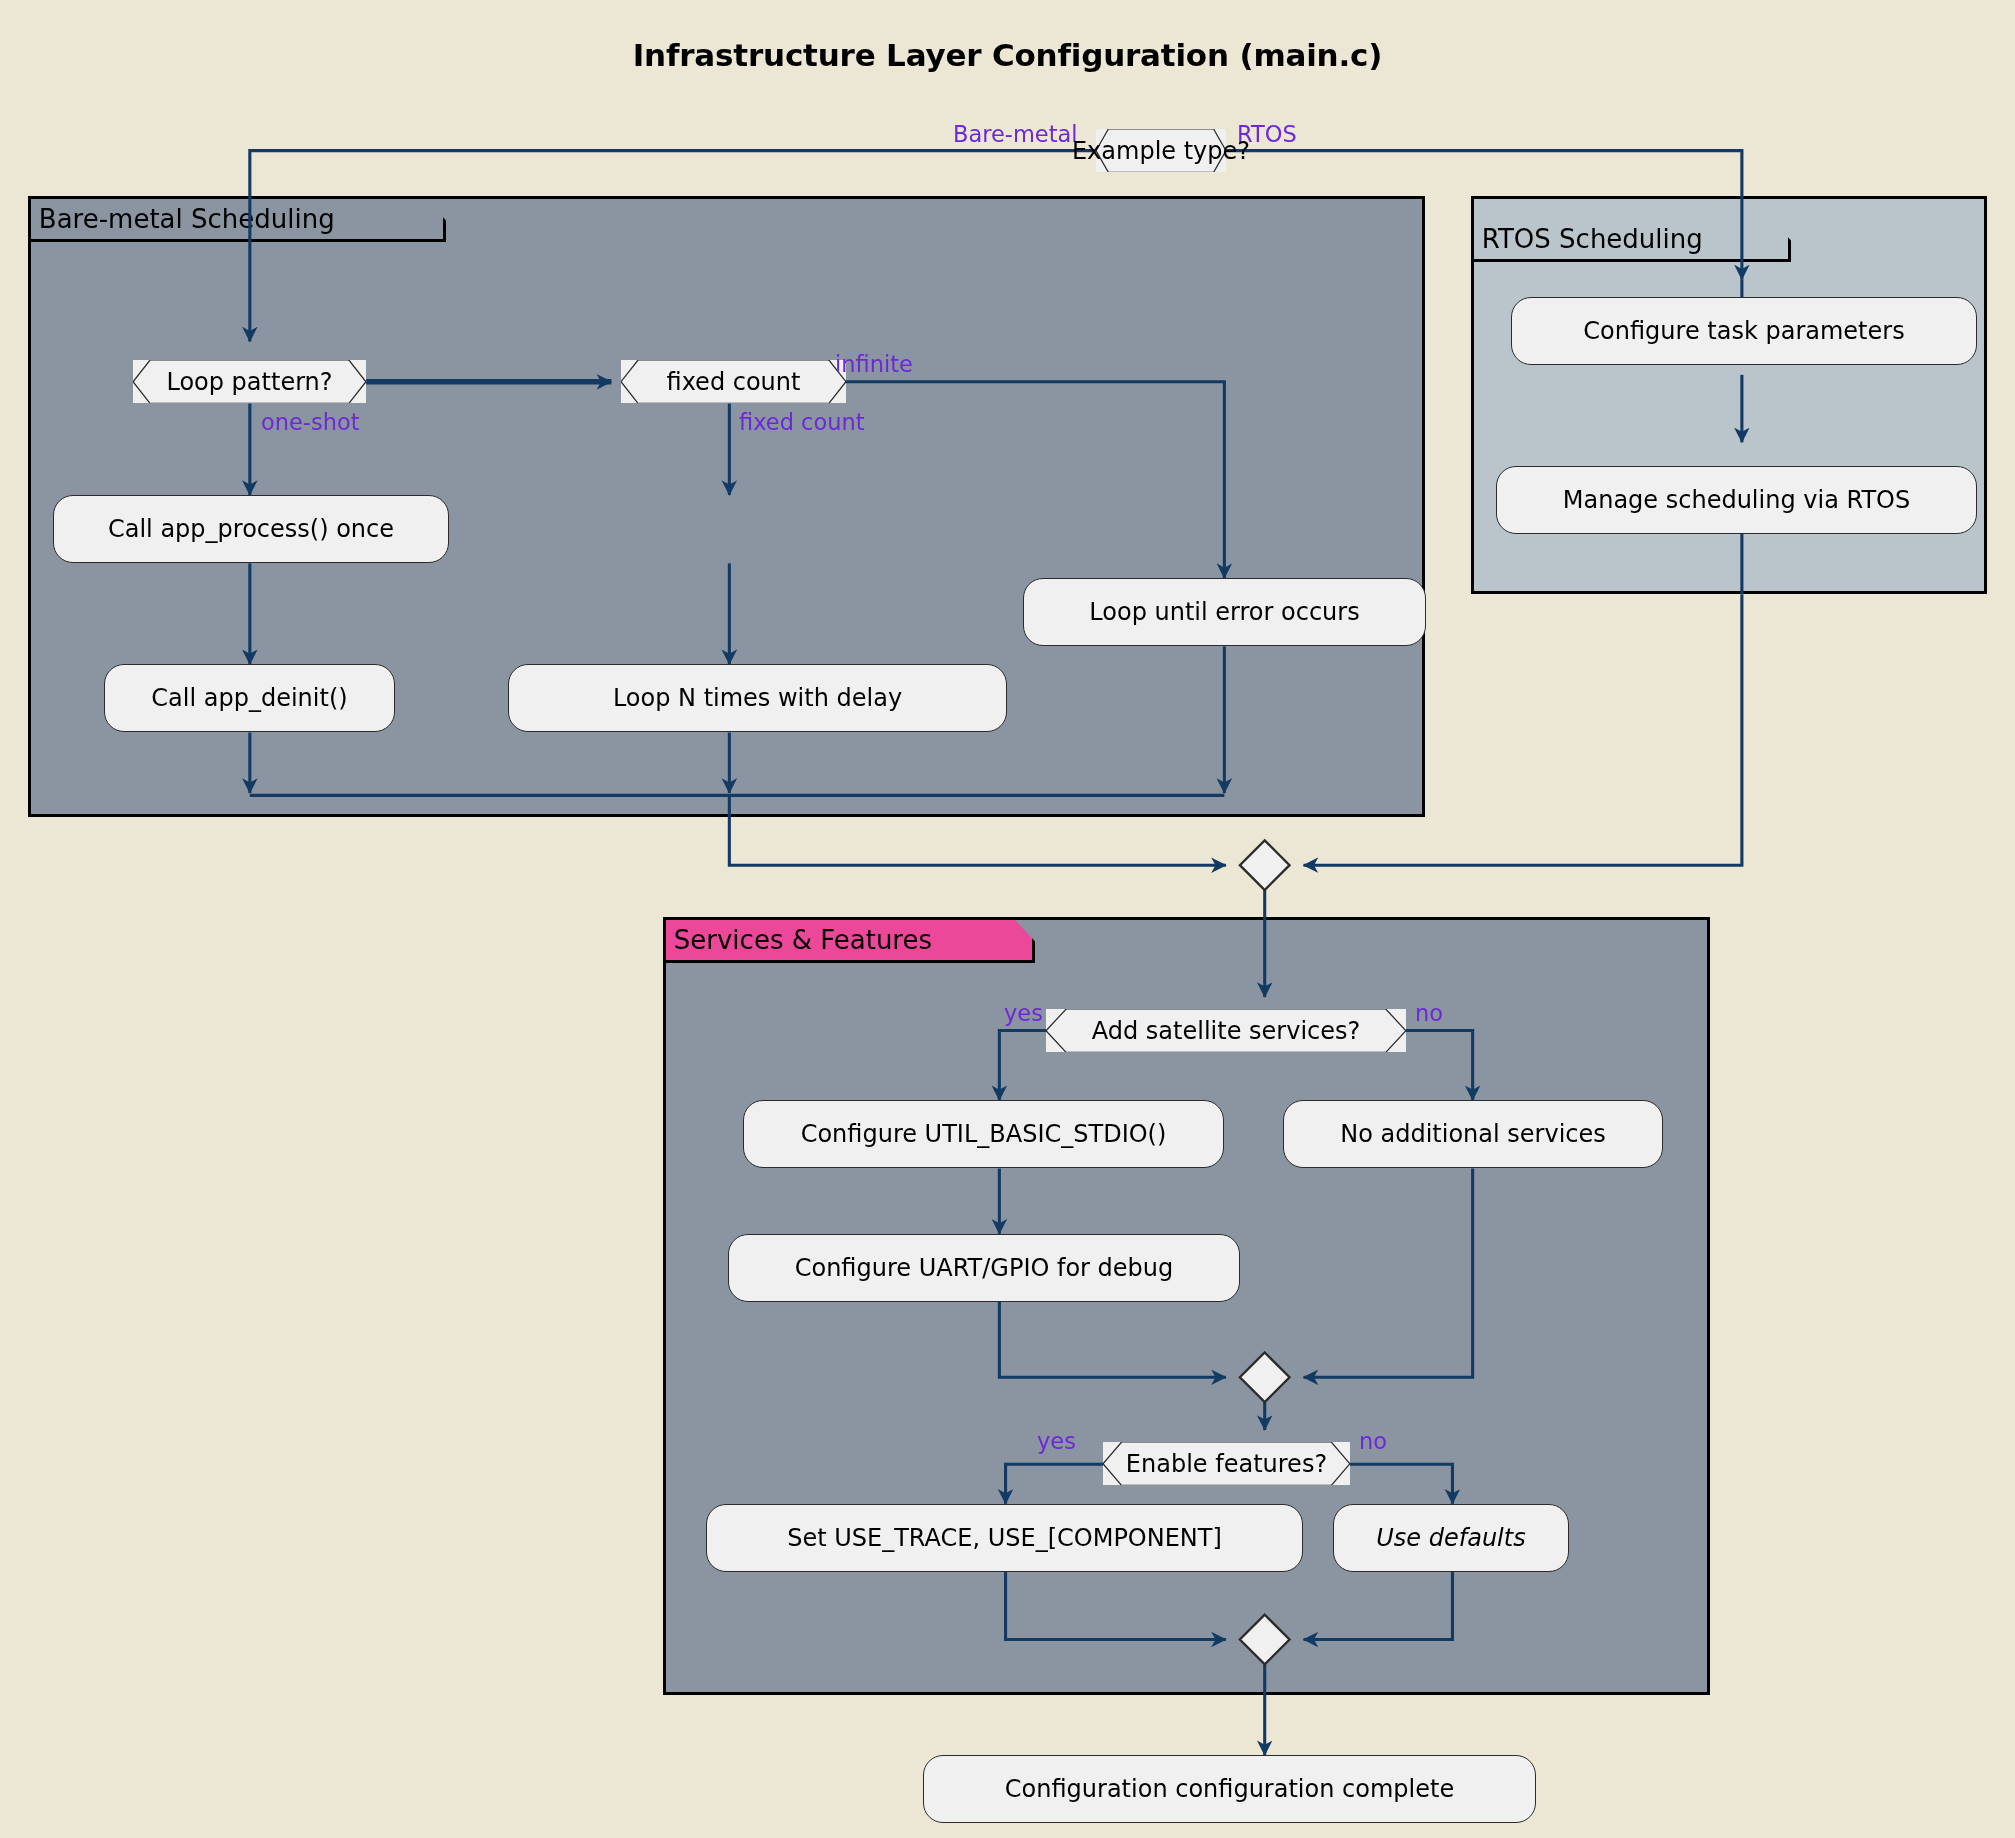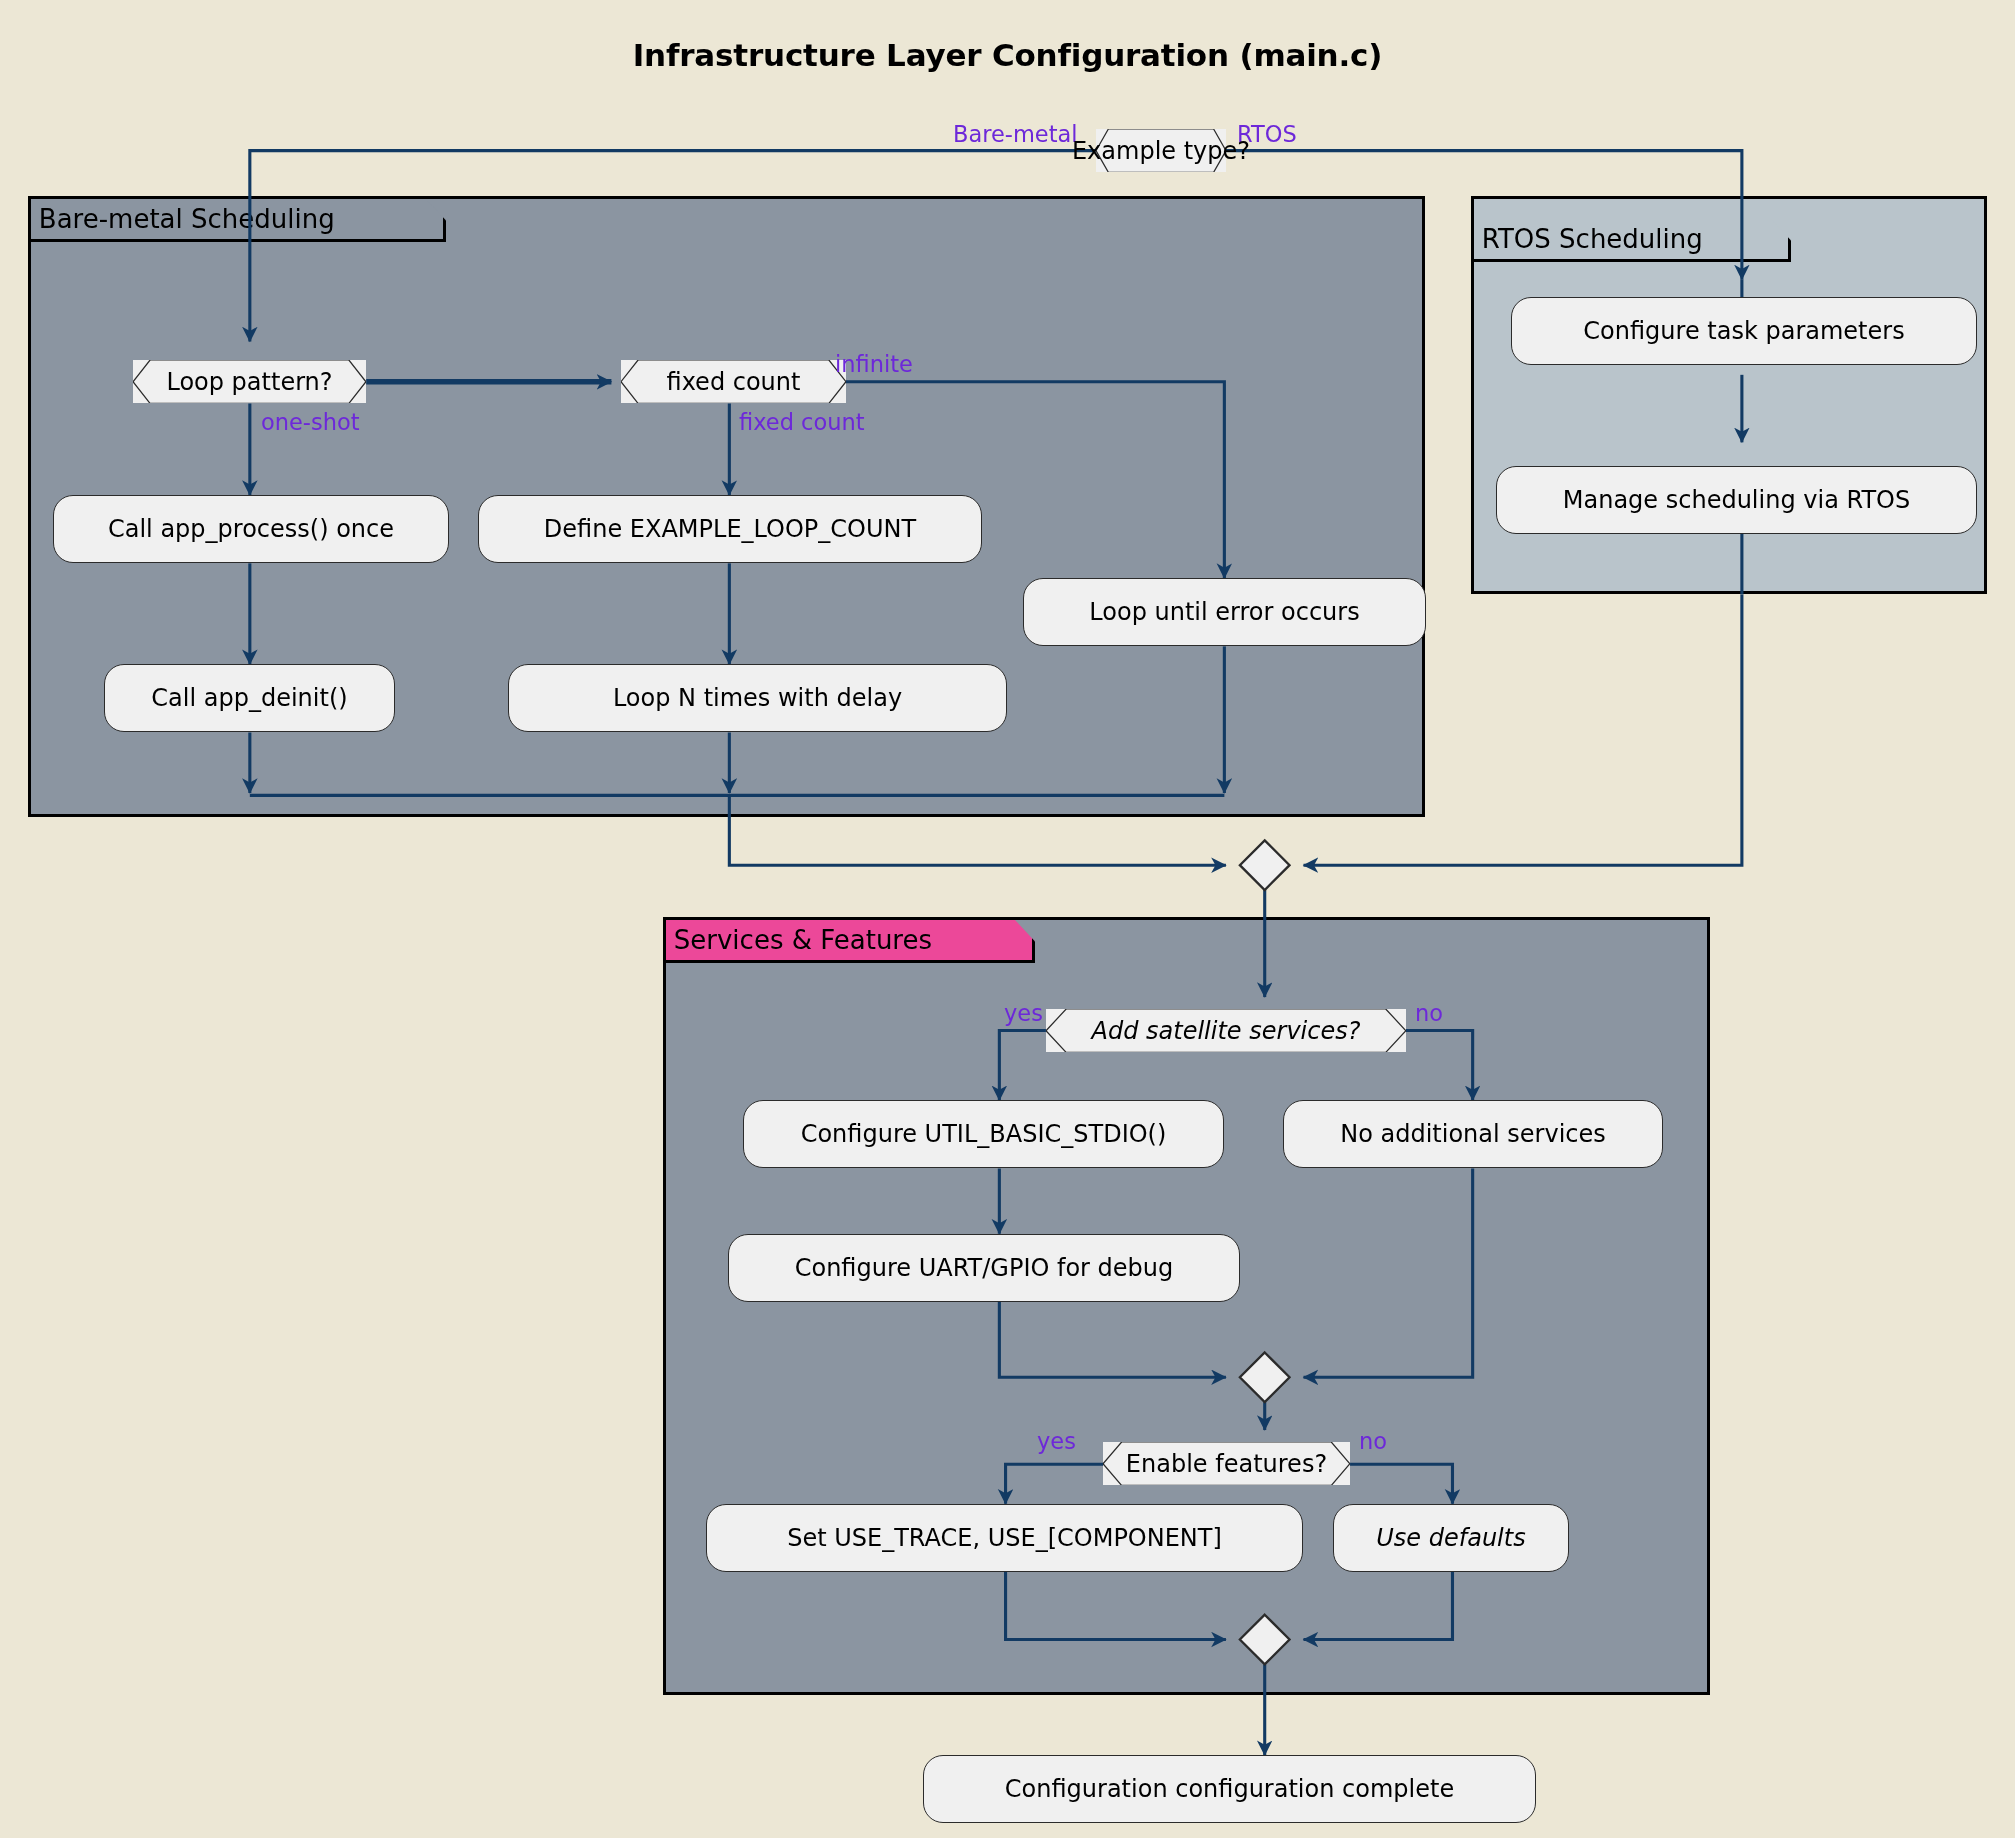--- a/index.html
+++ b/index.html
@@ -223,41 +223,38 @@
   <div class="edge-label" style="left:739px; top:411px;">fixed count</div>
 
   <div class="node activity" style="left:53px; top:495px; width:396px; height:68px;">
     <span>Call app_process() once</span>
   </div>
 
   <div class="node activity" style="left:104px; top:664px; width:291px; height:68px;">
     <span>Call app_deinit()</span>
   </div>
 
-  <div class="node activity" style="left:478px; top:495px; width:504px; height:68px;">
-    <span>Define EXAMPLE_LOOP_COUNT</span>
-  </div>
 
   <div class="node activity" style="left:508px; top:664px; width:499px; height:68px;">
     <span>Loop N times with delay</span>
   </div>
 
   <div class="node activity" style="left:1023px; top:578px; width:403px; height:68px;">
     <span>Loop until error occurs</span>
   </div>
 
   <div class="node activity" style="left:1511px; top:297px; width:466px; height:68px;">
     <span>Configure task parameters</span>
   </div>
 
   <div class="node activity" style="left:1496px; top:466px; width:481px; height:68px;">
     <span>Manage scheduling via RTOS</span>
   </div>
 
-  <div class="node decision" style="left:1046px; top:1009px; width:360px; height:43px;font-style:italic;">
+  <div class="node decision" style="left:1046px; top:1009px; width:360px; height:43px;">
     <svg class="hexwrap" viewBox="0 0 464 56" preserveAspectRatio="none">
       <polygon points="0,28 26,0 438,0 464,28 438,56 26,56" fill="#f0f0f0" stroke="#2b2b2b" stroke-width="1.6"></polygon>
     </svg>
     <span class="hexlabel">Add satellite services?</span>
   </div>
   <div class="edge-label" style="left:1004px; top:1002px;">yes</div>
   <div class="edge-label" style="left:1415px; top:1002px;">no</div>
 
   <div class="node activity" style="left:743px; top:1100px; width:481px; height:68px;">
     <span>Configure UTIL_BASIC_STDIO()</span>

